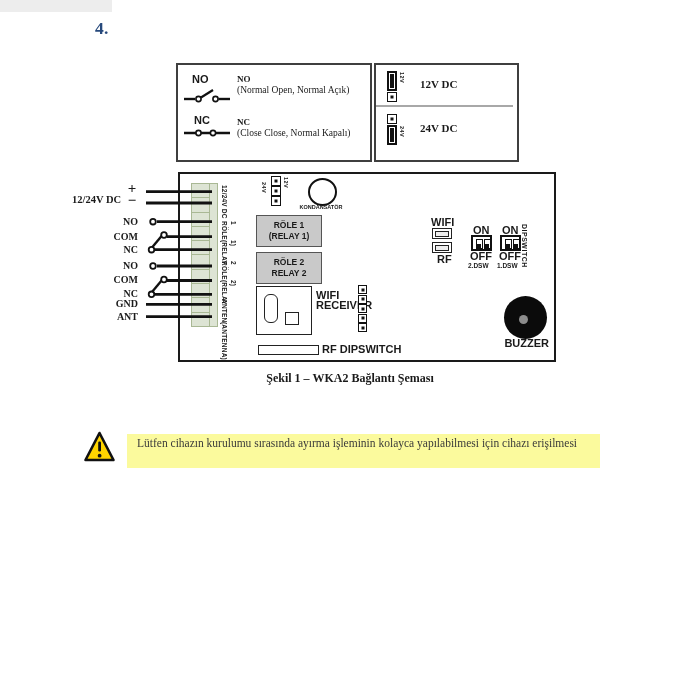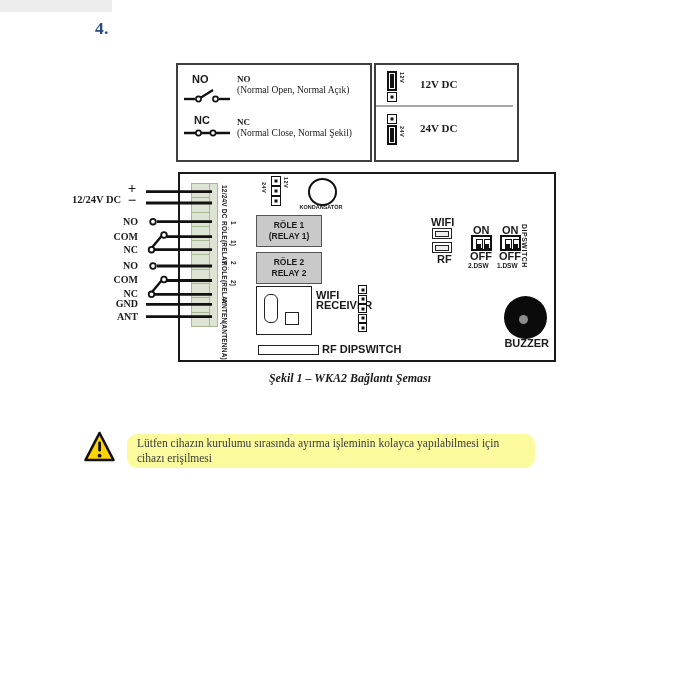--- a/index.html
+++ b/index.html
@@ -77,25 +77,25 @@
   .dip .slot{position:absolute;top:2px;width:5px;height:8px;border:1px solid #111;background:#fff;}
   .dip .slot.s1{left:2.5px;} .dip .slot.s2{left:10.5px;}
   .dip .slot::after{content:'';position:absolute;left:.5px;bottom:.5px;width:3.5px;height:4px;background:#111;}
 
   
   #buzzer{left:504px;top:296px;width:43px;height:43px;background:#0b0b0b;border-radius:50%;}
   #buzzerhole{left:15px;top:19px;width:9px;height:9px;background:#8c8c8c;border-radius:50%;}
 
   
   #caption{left:0;top:371px;width:700px;text-align:center;font-size:12px;
-           font-weight:bold;font-style:italic;}
-
-  
-  #warnbox{left:127px;top:434px;width:408px;min-height:34px;background:var(--warning-bg);
-           padding:2px 10px;box-sizing:border-box;font-size:11.5px;line-height:15px;color:#3a3a3a;border-radius:10px;}
+           font-weight:bold;}
+
+  
+  #warnbox{left:127px;top:434px;width:473px;min-height:34px;background:var(--warning-bg);
+           padding:2px 10px;box-sizing:border-box;font-size:11.5px;line-height:15px;color:#3a3a3a;}
   #warnbox div{white-space:pre-wrap;}
 
   #artifact{left:0;top:0;width:112px;height:12px;background:#ededed;}
 </style>
 </head>
 <body>
 
 <div id="page">
 
   <div id="artifact" class="abs"></div>
@@ -116,21 +116,21 @@
     <div class="abs desc-title" style="left:59px;top:9px;">NO</div>
     <div class="abs desc-text" style="left:59px;top:20px;">(Normal Open, Normal Açık)</div>
 
     <div class="abs sym-label" style="left:16px;top:49px;">NC</div>
     <svg class="abs" style="left:2px;top:60px;" width="54" height="16" viewBox="0 0 54 16">
       <line x1="4" y1="8" x2="50" y2="8" stroke="#111" stroke-width="2.4"></line>
       <circle cx="18.5" cy="8" r="2.6" fill="#fff" stroke="#111" stroke-width="1.6"></circle>
       <circle cx="33" cy="8" r="2.6" fill="#fff" stroke="#111" stroke-width="1.6"></circle>
     </svg>
     <div class="abs desc-title" style="left:59px;top:52px;">NC</div>
-    <div class="abs desc-text" style="left:59px;top:63px;">(Normal Close, Normal Şekil)</div>
+    <div class="abs desc-text" style="left:59px;top:63px;">(Close Close, Normal Kapalı)</div>
   </div>
 
   <div id="legend2" class="abs lbox">
     <div class="abs jbar" style="left:11px;top:6px;">
         <div class="inner"></div>
       </div>
     <div class="abs pin" style="left:11px;top:27px;"></div>
     <div class="abs vtext vtext-sm" style="left:23px;top:7px;">12V</div>
     <div class="abs vdc" style="left:44px;top:13px;">12V DC</div>
 

